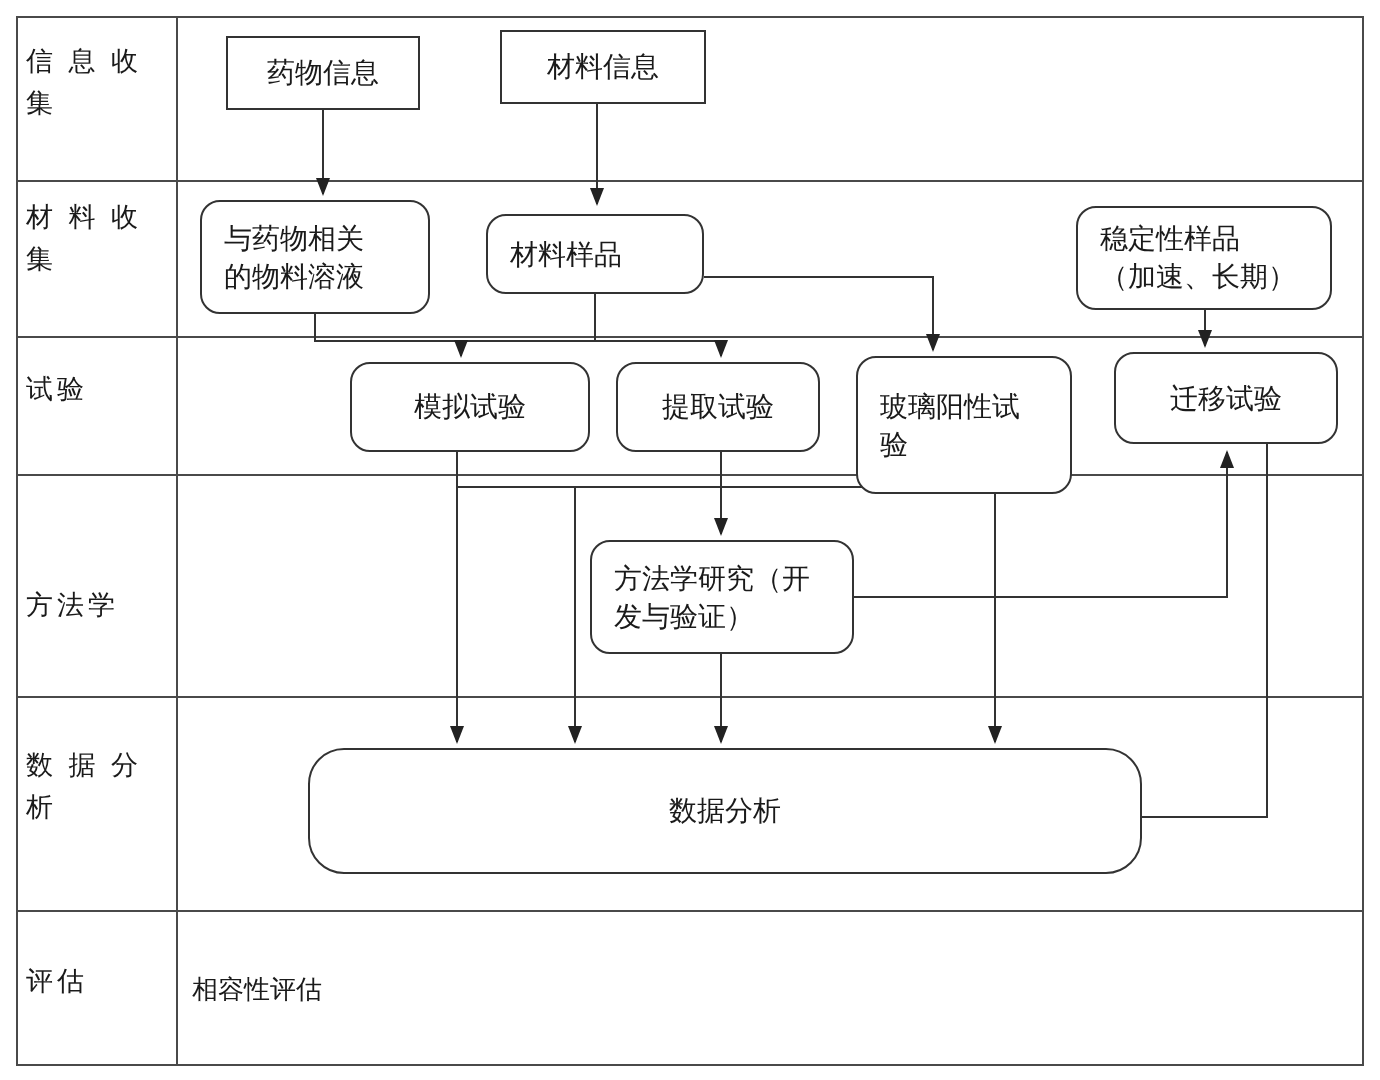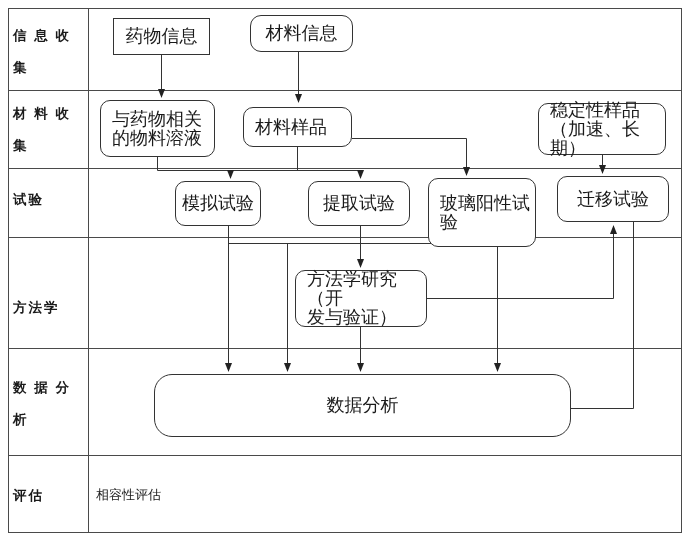--- a/index.html
+++ b/index.html
@@ -6,30 +6,30 @@
   .stage {
     position:relative; width:690px; height:540px; background:#ffffff;
     font-family:"Liberation Sans","DejaVu Sans",sans-serif; color:#1a1a1a;
     overflow:hidden;
   }
   svg.lines { position:absolute; left:0; top:0; width:690px; height:540px; }
   .grid { stroke:#4a4a4a; stroke-width:1; fill:none; }
   .conn { stroke:#333333; stroke-width:1; fill:none; }
   .node {
     position:absolute; box-sizing:border-box; background:#ffffff;
-    border:1px solid #333333; font-size:18px; line-height:19px;
+    border:1px solid #333333; font-size:14px; line-height:19px;
     white-space:pre-line; display:flex; align-items:center; color:#1a1a1a;
   }
   .center { justify-content:center; text-align:center; }
   .left { padding-left:11px; padding-right:5px; }
   .round { border-radius:10px; }
   .big-round { border-radius:18px;margin-left:44px; }
   .row-label {
     position:absolute; left:13px; width:72px; font-size:13.5px;
-    line-height:32px; letter-spacing:2px; white-space:pre-line; color:#1a1a1a;font-weight:bold;
+    line-height:21px; letter-spacing:2px; white-space:pre-line; color:#1a1a1a;
   }
   .plain-text { position:absolute; font-size:13px; color:#1a1a1a; }
 </style>
 </head>
 <body>
 
 <div class="stage">
 
   <svg class="lines" viewBox="0 0 690 540" xmlns="http://www.w3.org/2000/svg">
     <defs>
@@ -84,31 +84,31 @@
   <div class="row-label" style="top:98px">材 料 收
 集</div>
   <div class="row-label" style="top:184px">试验</div>
   <div class="row-label" style="top:292px">方法学</div>
   <div class="row-label" style="top:372px">数 据 分
 析</div>
   <div class="row-label" style="top:480px">评估</div>
 
   <div class="node center" style="left:113px; top:18px; width:97px; height:37px;">药物信息</div>
 
-  <div class="node center" style="left:250px; top:15px; width:103px; height:37px;border-radius:11px;">材料信息</div>
+  <div class="node center" style="left:250px; top:15px; width:103px; height:37px;">材料信息</div>
 
   <div class="node round left" style="left:100px; top:100px; width:115px; height:57px;">与药物相关
 的物料溶液</div>
 
   <div class="node round left" style="left:243px; top:107px; width:109px; height:40px;">材料样品</div>
 
   <div class="node round left" style="left:538px; top:103px; width:128px; height:52px;">稳定性样品
 （加速、长期）</div>
 
-  <div class="node round center" style="left:175px; top:181px; width:86px; height:45px;">模拟试验</div>
+  <div class="node round center" style="left:175px; top:181px; width:120px; height:45px;">模拟试验</div>
 
   <div class="node round center" style="left:308px; top:181px; width:102px; height:45px;">提取试验</div>
 
   <div class="node round left" style="left:428px; top:178px; width:108px; height:69px;">玻璃阳性试
 验</div>
 
   <div class="node round center" style="left:557px; top:176px; width:112px; height:46px;">迁移试验</div>
 
   <div class="node round left" style="left:295px; top:270px; width:132px; height:57px;">方法学研究（开
 发与验证）</div>

